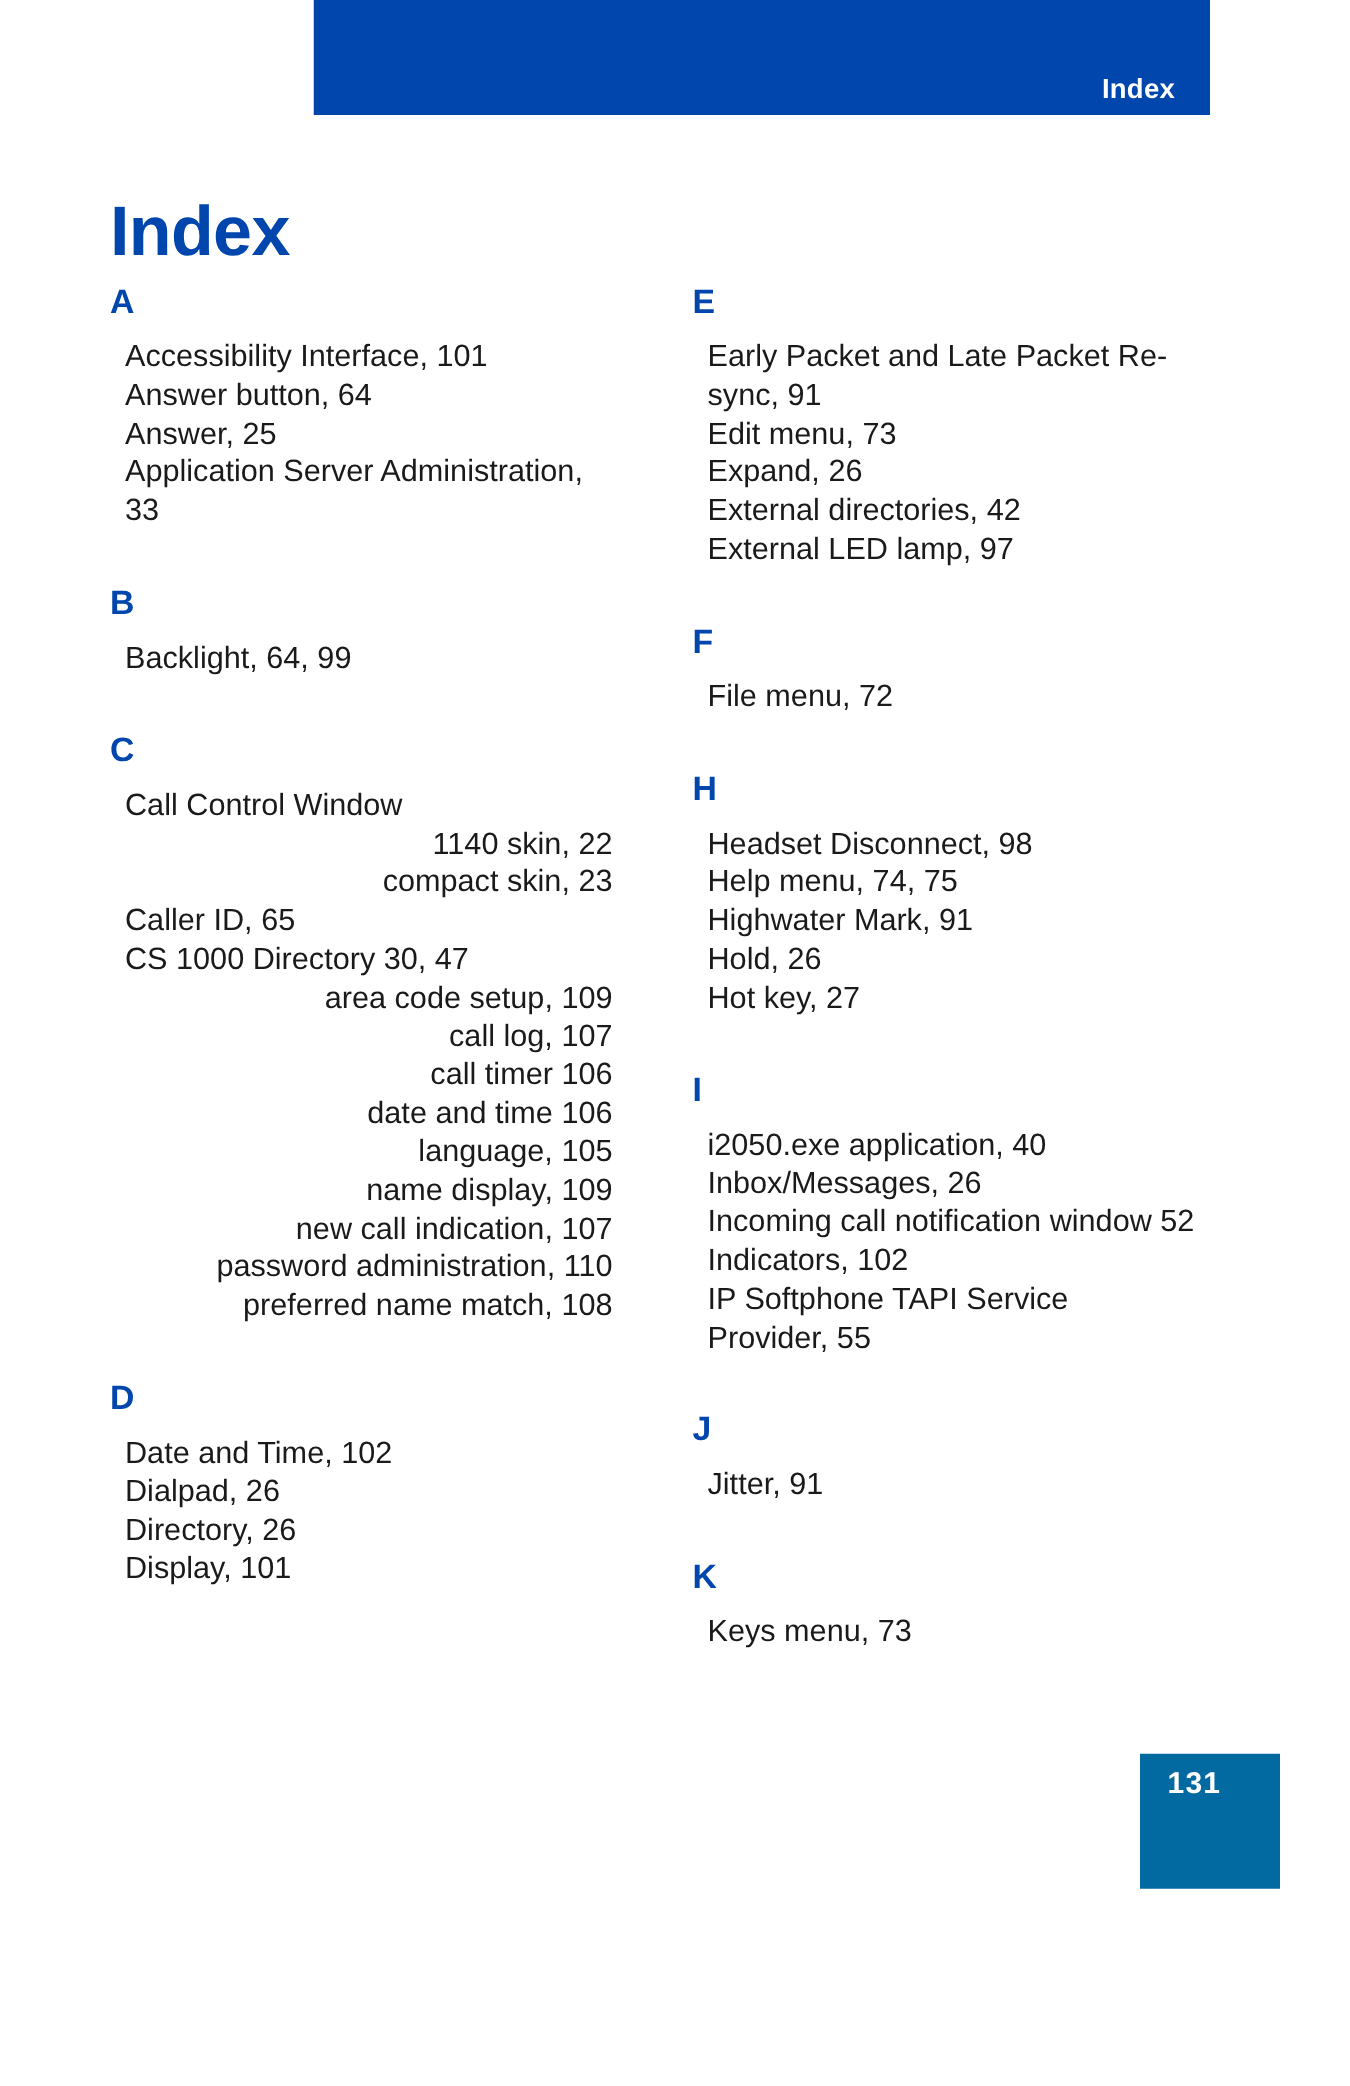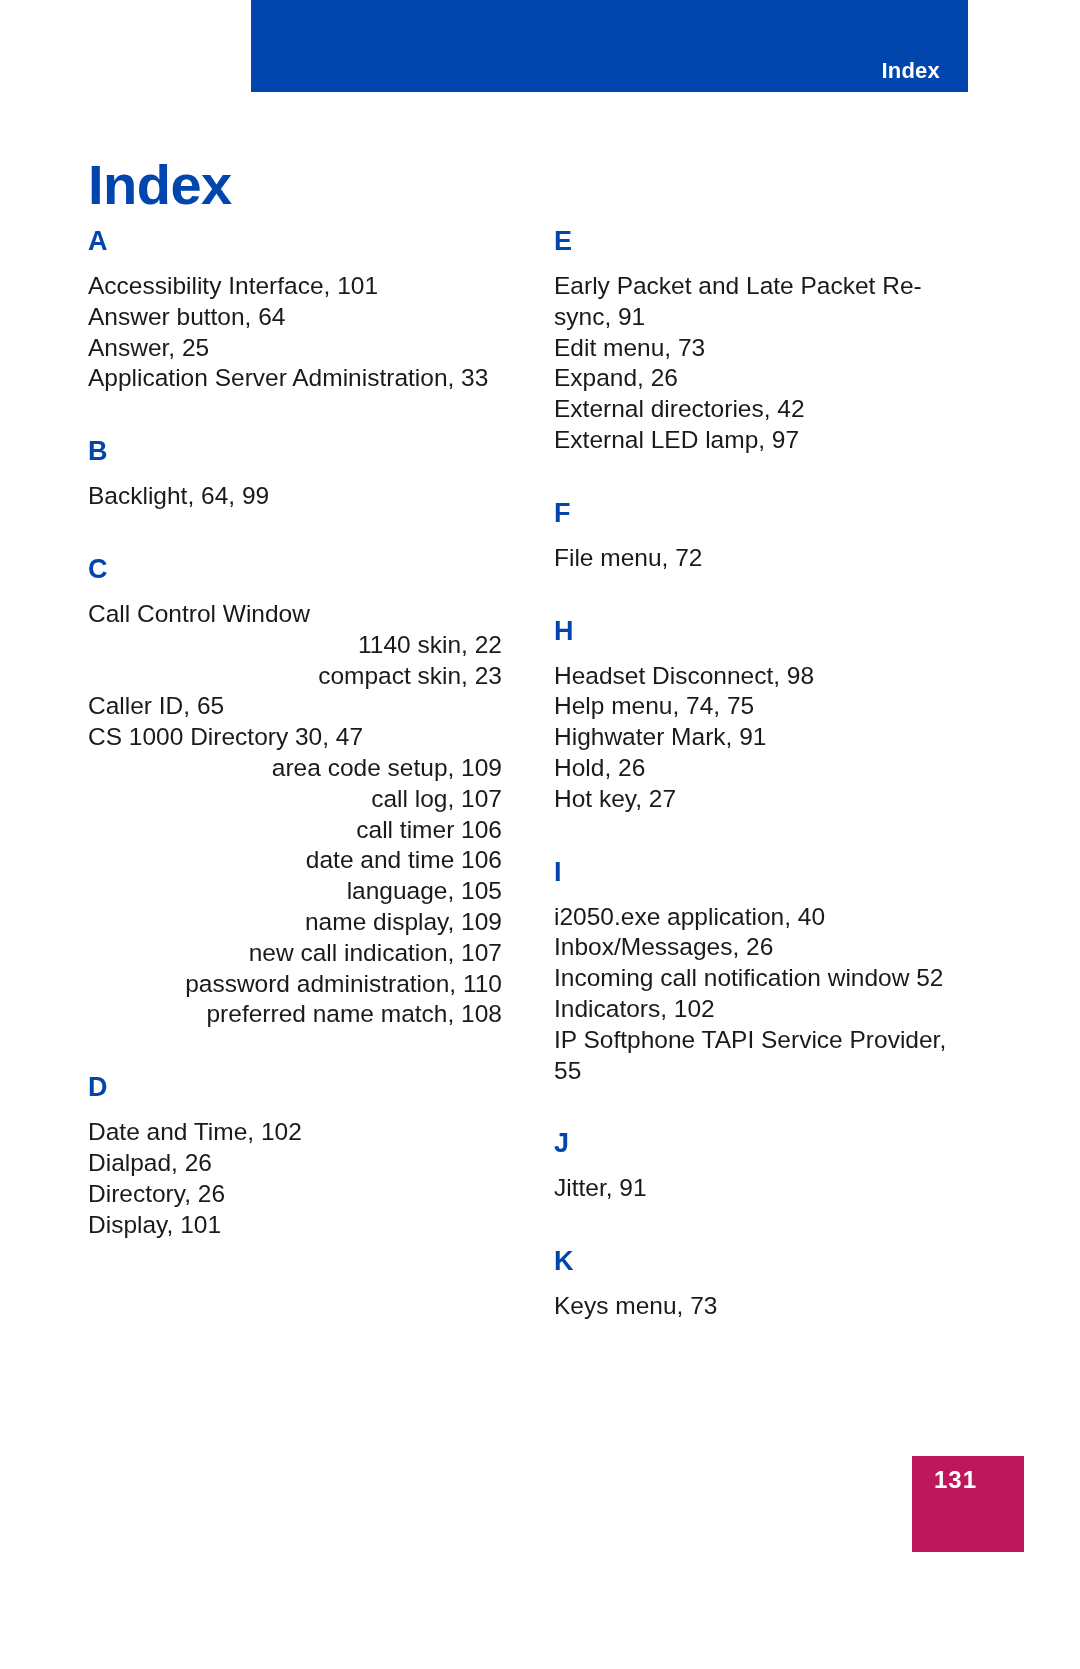--- a/index.html
+++ b/index.html
@@ -74,43 +74,43 @@
     color: #0046ad;
     line-height: 1.0;
     margin: 0 0 16px 0;
   }
   .letter-group + .letter-group .letter-heading {
     margin-top: 44px;
   }
 
   .entry-list {
     list-style: none;
-    margin: 0;
+    margin: 12px;
     padding: 0;
   }
   .entry {
     font-size: 24.5px;
     line-height: 30.8px;
     color: #1a1a1a;
     white-space: pre-wrap;
     word-break: normal;
   }
   .entry.sub {
     padding-left: 48px;
     text-align: right;
   }
 
   
   .footer-block {
     position: absolute;
     left: 912px;
-    top: 1456px;
+    top: 1403px;
     width: 112px;
-    height: 96px;
-    background: #be185d;
+    height: 108px;
+    background: #0369a1;
   }
   .footer-page-number {
     position: absolute;
     left: 22px;
     top: 12px;
     color: #ffffff;
     font-size: 24px;
     font-weight: bold;
     letter-spacing: 1px;
     line-height: 1;

